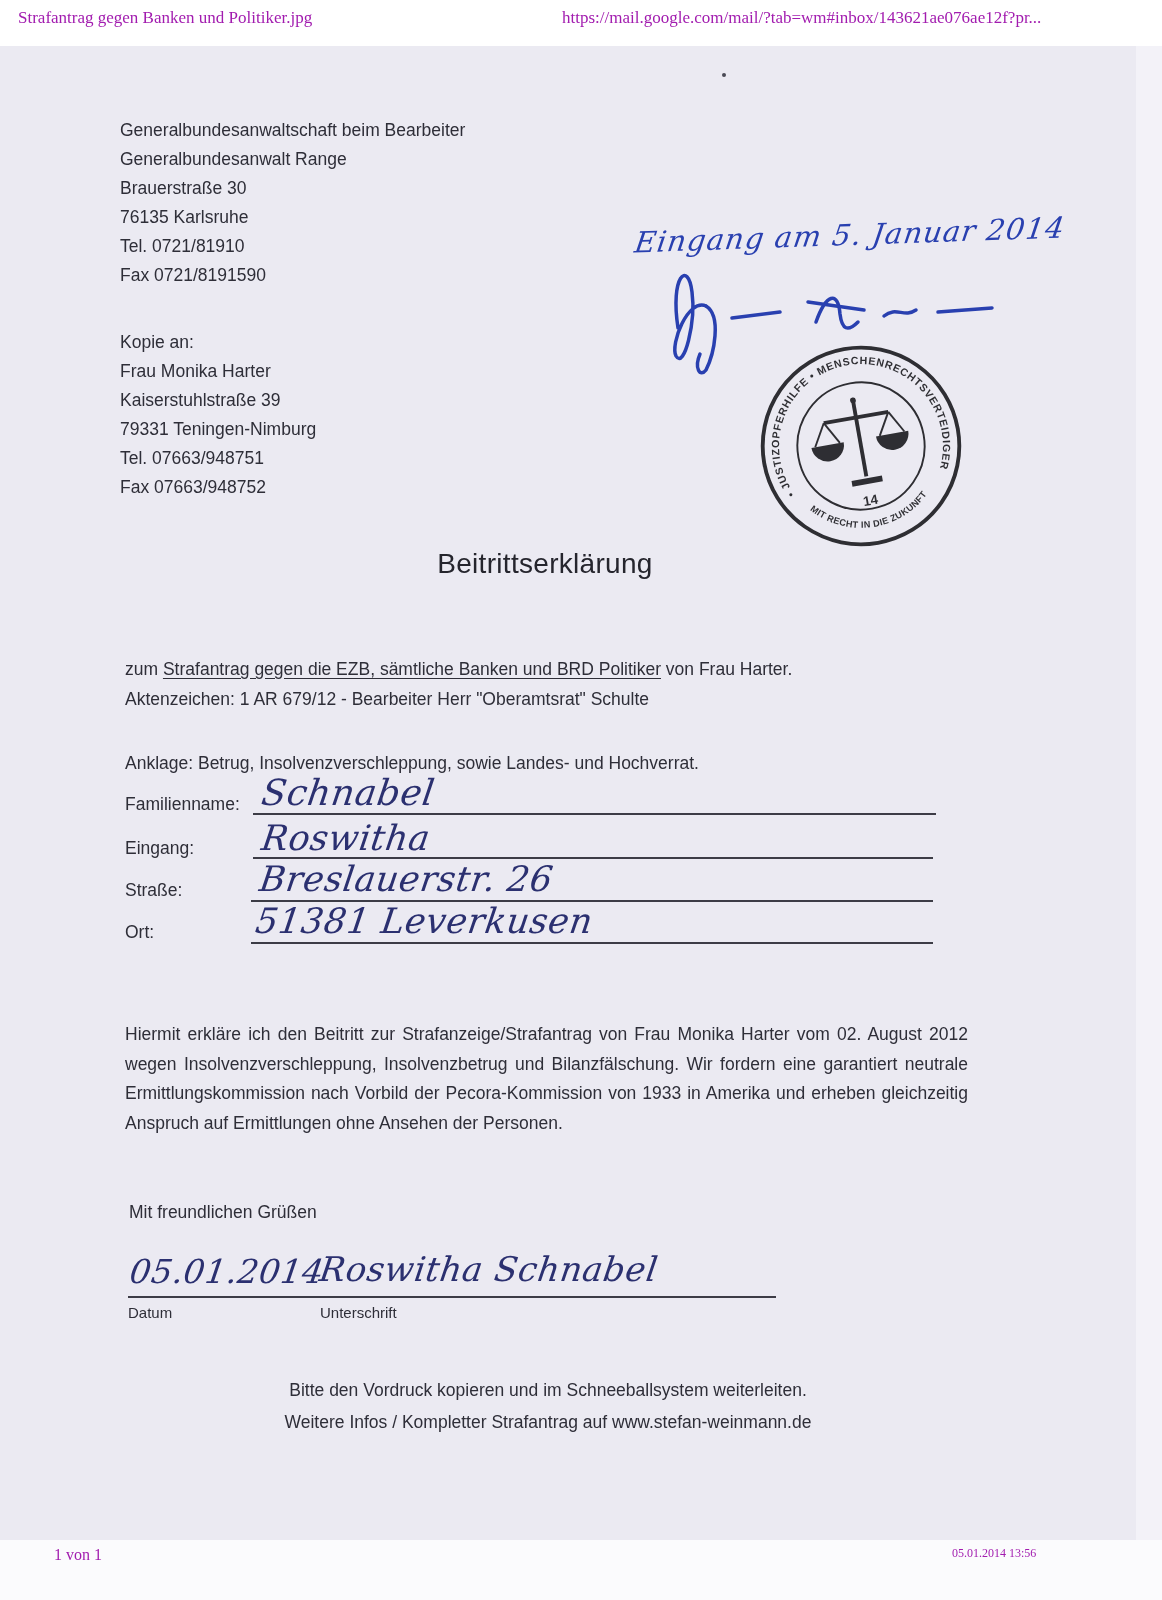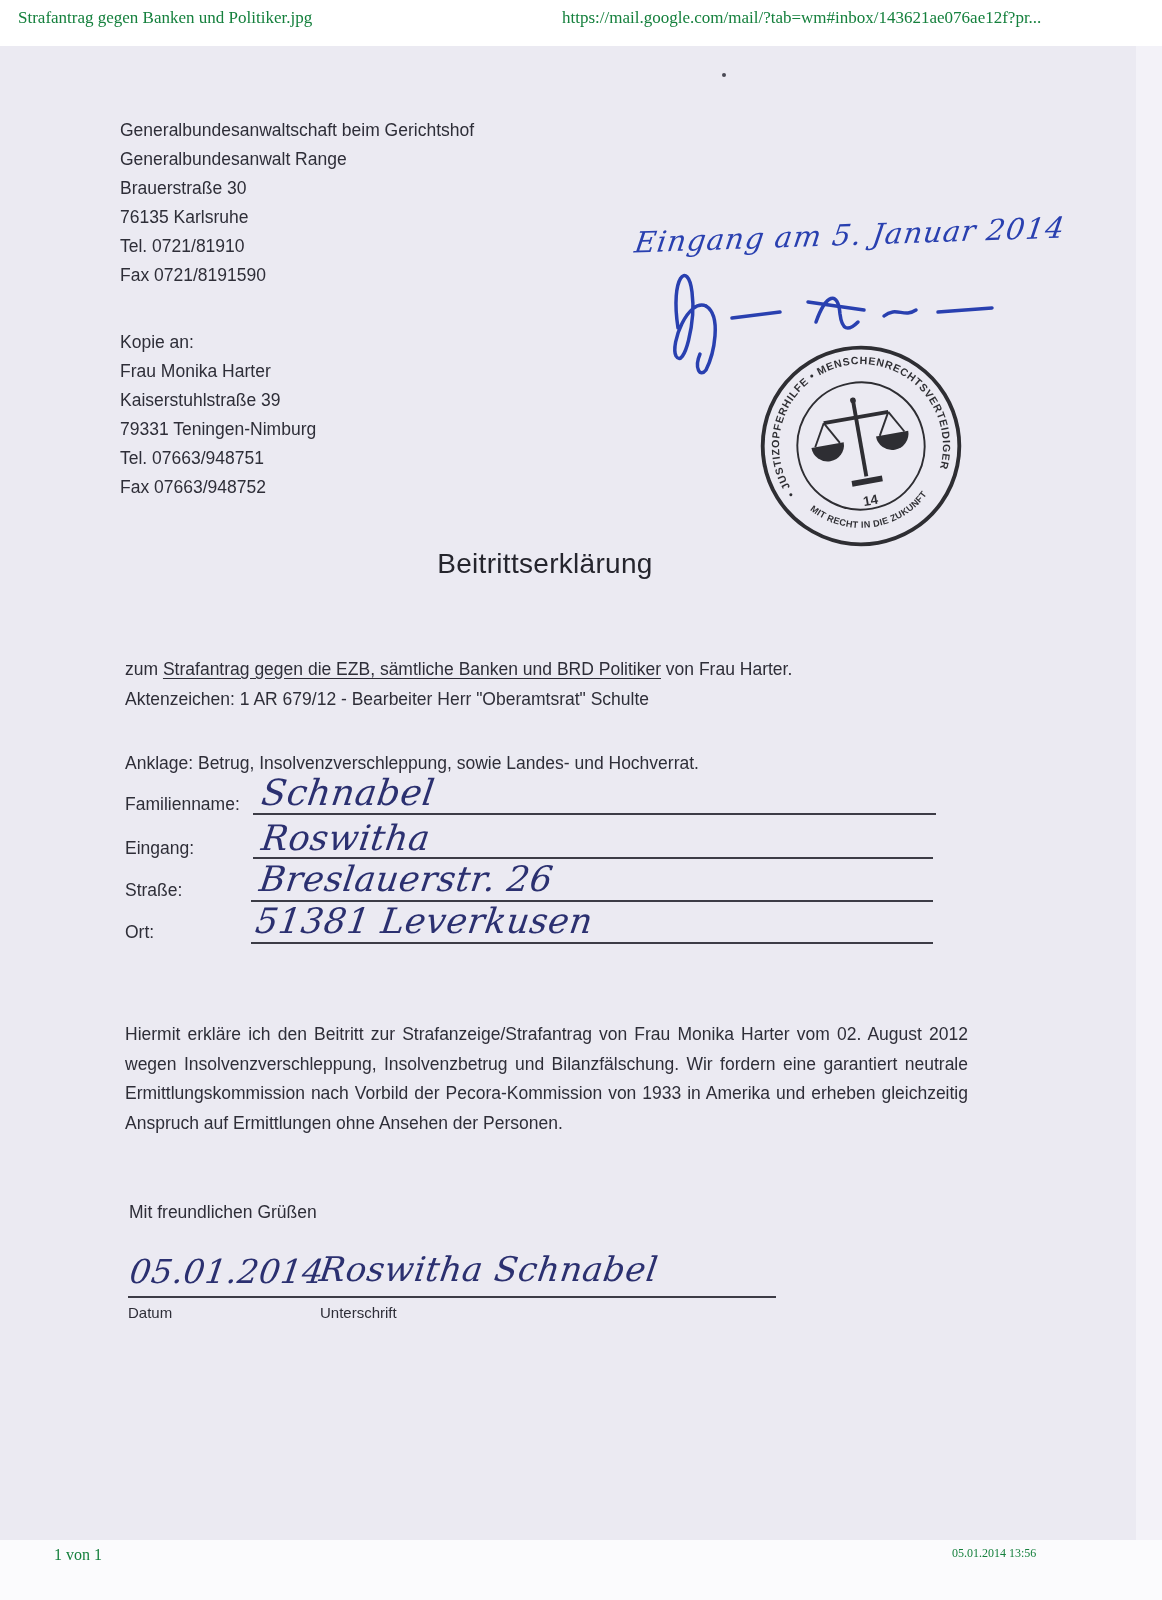--- a/index.html
+++ b/index.html
@@ -2,21 +2,21 @@
 <html><head>
 <meta charset="utf-8">
 <style>
   html,body{margin:0;padding:0;background:#ffffff;}
   .page{position:relative;width:1162px;height:1600px;background:#ffffff;overflow:hidden;
         font-family:"Liberation Sans",sans-serif;color:#2e2e38;}
   .scan-bg{position:absolute;left:0;top:46px;width:1162px;height:1494px;background:#ebeaf2;}
   .scan-edge{position:absolute;right:0;top:46px;width:26px;height:1494px;background:#f3f2f8;}
   .bottom-strip{position:absolute;left:0;top:1540px;width:1162px;height:60px;background:#fbfbfd;}
   .abs{position:absolute;}
-  .serif{font-family:"Liberation Serif",serif;font-size:17px;color:#15803d;}
+  .serif{font-family:"Liberation Serif",serif;font-size:17px;color:#a21caf;}
   .blocktext{font-size:17.5px;line-height:29px;color:#2e2e38;}
   .title{font-size:28px;color:#25252d;letter-spacing:0.3px;}
   .para{font-size:17.5px;line-height:29.5px;color:#2e2e38;margin-top:35px;}
   .u{text-decoration:underline;text-underline-offset:3px;}
   .hand{font-family:"DejaVu Serif",serif;font-style:italic;color:#2b3070;
         white-space:nowrap;letter-spacing:0.5px;transform:skewX(-8deg);}
   .hand-blue{font-family:"DejaVu Serif",serif;font-style:italic;color:#2940b0;
         white-space:nowrap;letter-spacing:1px;transform:skewX(-10deg) rotate(-2deg);}
   .f-line{position:absolute;height:2px;background:#3c3c46;}
   .f-label{position:absolute;font-size:17.5px;color:#2e2e38;}
@@ -32,21 +32,21 @@
 
   <div class="scan-bg"></div>
   <div class="scan-edge"></div>
   <div class="bottom-strip"></div>
   <div class="artifact-dot" style="left:722px;top:73px;"></div>
 
   <div class="abs serif" style="left:18px;top:8px;">Strafantrag gegen Banken und Politiker.jpg</div>
   <div class="abs serif" style="left:562px;top:8px;">https://mail.google.com/mail/?tab=wm#inbox/143621ae076ae12f?pr...</div>
 
   <div class="abs blocktext" style="left:120px;top:116px;">
-    <div>Generalbundesanwaltschaft beim Gerichtshof</div>
+    <div>Generalbundesanwaltschaft beim Bearbeiter</div>
     <div>Generalbundesanwalt Range</div>
     <div>Brauerstraße 30</div>
     <div>76135 Karlsruhe</div>
     <div>Tel. 0721/81910</div>
     <div>Fax 0721/8191590</div>
   </div>
 
   <div class="abs hand-blue" style="left:636px;top:218px;font-size:29px;">Eingang am 5. Januar 2014</div>
 
   <svg class="abs" style="left:648px;top:258px;" width="380" height="125" viewBox="0 0 380 125">
@@ -127,17 +127,21 @@
   <div class="abs para" style="left:125px;top:985px;width:843px;text-align:justify;">Hiermit erkläre ich den Beitritt zur Strafanzeige/Strafantrag von Frau Monika Harter vom 02. August 2012 wegen Insolvenzverschleppung, Insolvenzbetrug und Bilanzfälschung. Wir fordern eine garantiert neutrale Ermittlungskommission nach Vorbild der Pecora-Kommission von 1933 in Amerika und erheben gleichzeitig Anspruch auf Ermittlungen ohne Ansehen der Personen.</div>
 
   <div class="abs para" style="left:129px;top:1163px;">Mit freundlichen Grüßen</div>
 
   <div class="abs hand" style="left:130px;top:1252px;font-size:33px;">05.01.2014</div>
   <div class="abs hand" style="left:320px;top:1249px;font-size:34px;">Roswitha Schnabel</div>
   <div class="f-line" style="left:128px;top:1296px;width:648px;"></div>
   <div class="abs small-label" style="left:128px;top:1304px;">Datum</div>
   <div class="abs small-label" style="left:320px;top:1304px;">Unterschrift</div>
 
+  <div class="abs center-note" style="left:0;top:1374px;width:1096px;">
+    <div>Bitte den Vordruck kopieren und im Schneeballsystem weiterleiten.</div>
+    <div>Weitere Infos / Kompletter Strafantrag auf www.stefan-weinmann.de</div>
+  </div>
 
   <div class="abs serif" style="left:18px;top:1546px;font-size:16px;margin-left:36px;">1 von 1</div>
   <div class="abs serif" style="left:952px;top:1546px;font-size:12px;">05.01.2014 13:56</div>
 
 </div>
 
 </body></html>

